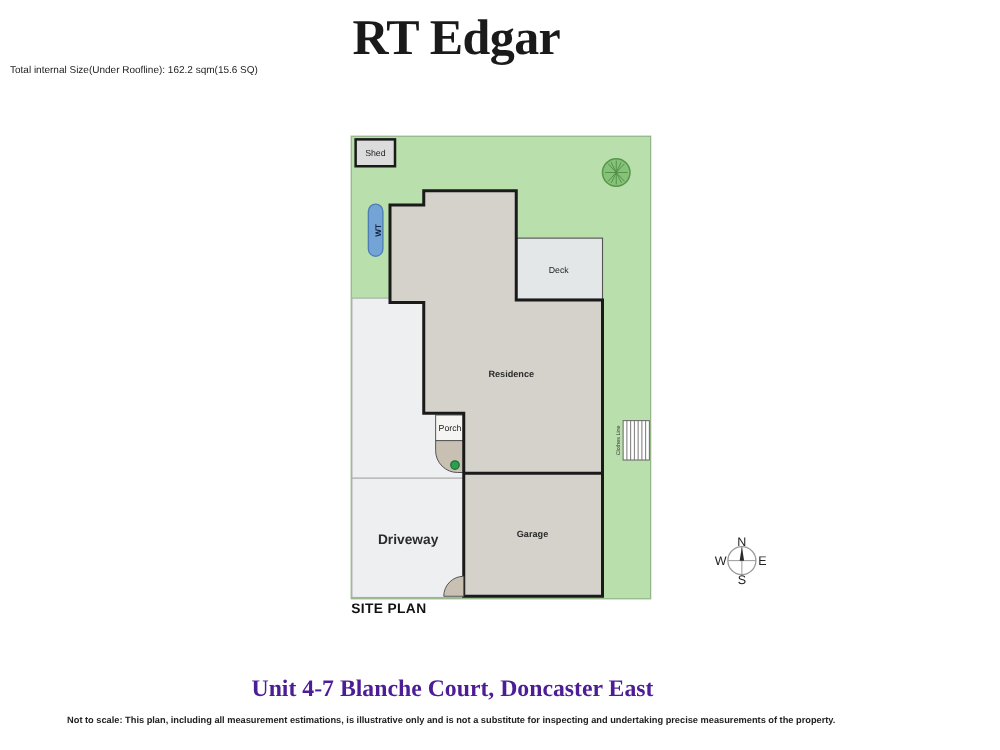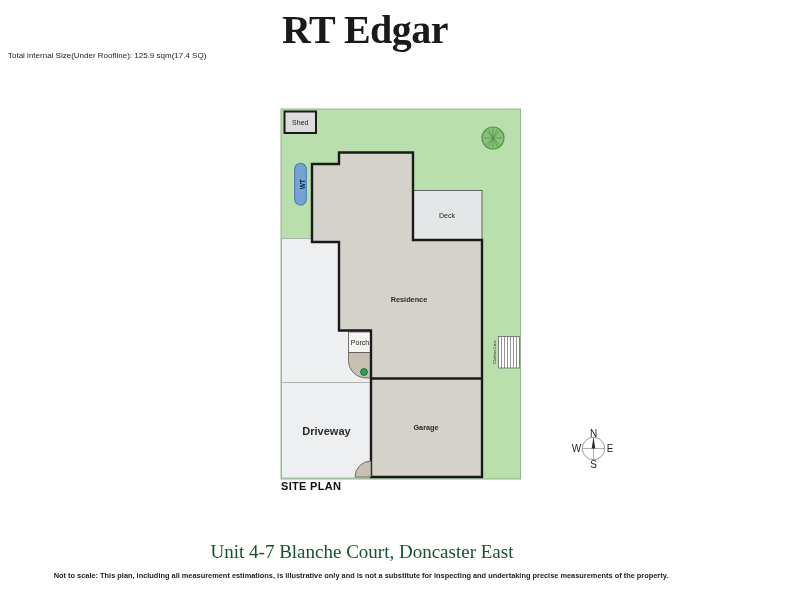--- a/index.html
+++ b/index.html
@@ -4,33 +4,33 @@
 <style>
   html,body{margin:0;padding:0;}
   body{width:800px;height:600px;position:relative;background:#ffffff;overflow:hidden;
        font-family:"Liberation Sans",sans-serif;}
   .abs{position:absolute;}
   #brand-title{top:6px;left:365px;transform:translateX(-50%);
        font-family:"Liberation Serif","DejaVu Serif",serif;font-weight:bold;
        font-size:40px;color:#1a1a1a;white-space:nowrap;letter-spacing:-0.5px;}
   #size-note{top:51px;left:8px;font-size:8px;color:#222;}
   #address-title{top:541px;left:362px;transform:translateX(-50%);
-       font-family:"Liberation Serif","DejaVu Serif",serif;font-weight:normal;
-       font-size:19px;color:#14532d;white-space:nowrap;}
+       font-family:"Liberation Serif","DejaVu Serif",serif;font-weight:bold;
+       font-size:19px;color:#4c1d95;white-space:nowrap;}
   #disclaimer{top:571px;left:361px;transform:translateX(-50%);
        font-size:7.4px;color:#222;white-space:nowrap;font-weight:bold;}
   svg text{font-family:"Liberation Sans",sans-serif;}
   .room-label{font-size:7px;fill:#222;}
   .room-label-strong{font-size:7.3px;font-weight:600;fill:#2b2b2b;}
 </style>
 </head>
 <body>
 
 <div id="brand-title" class="abs">RT Edgar</div>
-<div id="size-note" class="abs">Total internal Size(Under Roofline): 125.9 sqm(17.4 SQ)</div>
+<div id="size-note" class="abs">Total internal Size(Under Roofline): 162.2 sqm(15.6 SQ)</div>
 
 <svg class="abs" style="left:0;top:0" width="800" height="600" viewBox="0 0 800 600">
 
   <rect x="281" y="109" width="239.5" height="370" fill="#b9dfac" stroke="#93b588" stroke-width="1"></rect>
 
   <g>
     <circle cx="493" cy="138" r="11" fill="#87c279" stroke="#55974b" stroke-width="1.2"></circle>
     <g stroke="#4d8c44" stroke-width="0.7">
       <line x1="493" y1="138" x2="493" y2="128.5"></line>
       <line x1="493" y1="138" x2="499.5" y2="131"></line>

